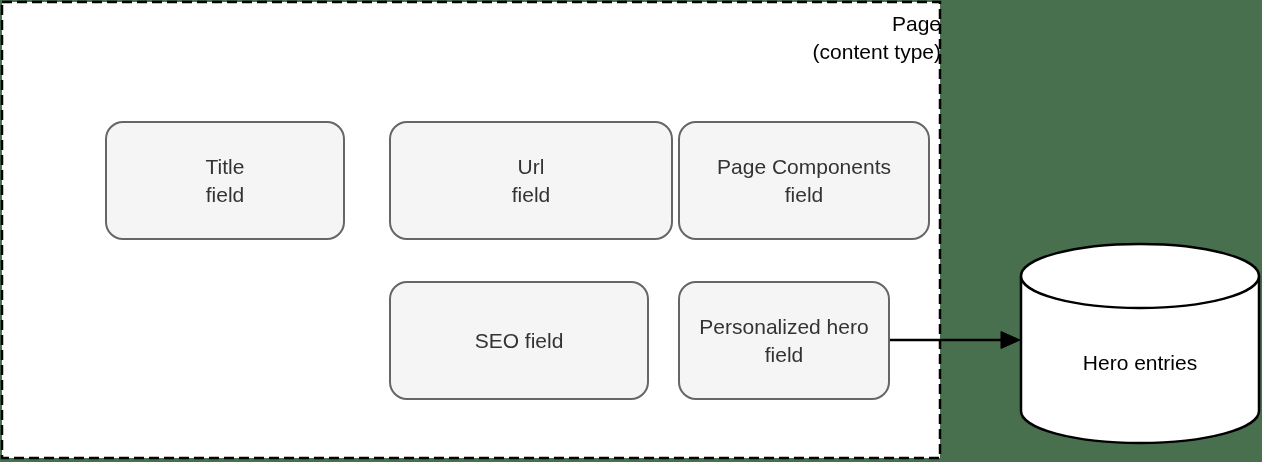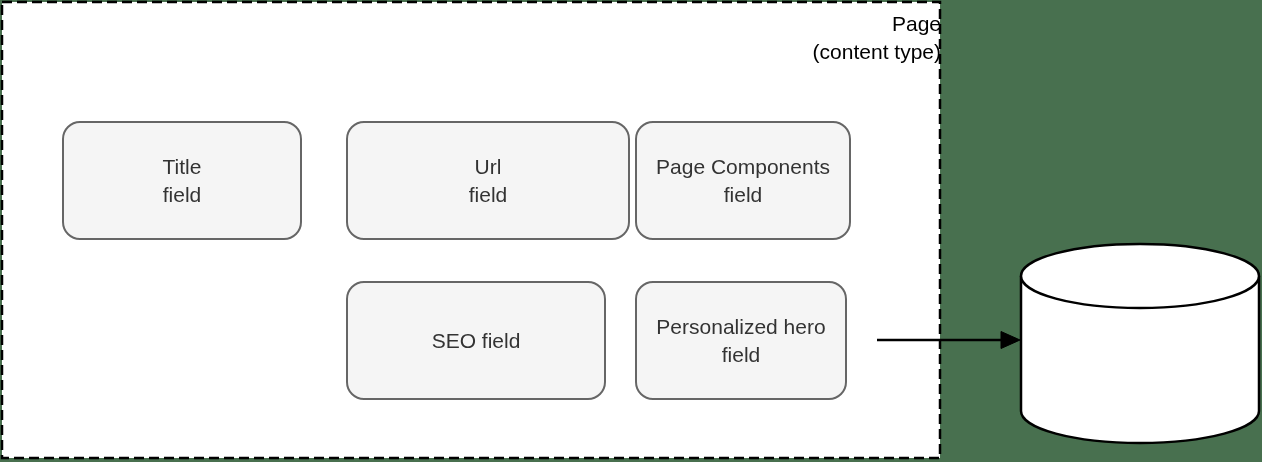--- a/index.html
+++ b/index.html
@@ -39,27 +39,28 @@
     background: #F5F5F5;
     border: 2px solid #666666;
     border-radius: 18px;
     color: #333333;
     font-size: 21px;
     line-height: 28px;
     display: flex;
     flex-direction: column;
     justify-content: center;
     text-align: center;
+    margin-left: 43px;
   }
   .node .label-line:empty { display: none; }
   .row1 { top: 121px; height: 119px; }
   .row2 { top: 281px; height: 119px; }
   .node-title-field        { left: 62px;  width: 240px; }
   .node-url-field          { left: 346px; width: 284px; }
-  .node-page-components    { left: 635px; width: 216px; }
+  .node-page-components    { left: 635px; width: 252px; }
   .node-seo-field          { left: 346px; width: 260px; }
   .node-personalized-hero  { left: 635px; width: 212px; }
   .database-label {
     position: absolute;
     left: 1021px;
     top: 349px;
     width: 238px;
     text-align: center;
     font-size: 21px;
     line-height: 28px;
@@ -106,14 +107,15 @@
   <div class="node row2 node-seo-field">
     <span class="label-line">SEO field</span>
 
   </div>
 
   <div class="node row2 node-personalized-hero">
     <span class="label-line">Personalized hero</span>
     <span class="label-line">field</span>
   </div>
 
+  <div class="database-label">Hero entries</div>
 
 </div>
 
 </body></html>

